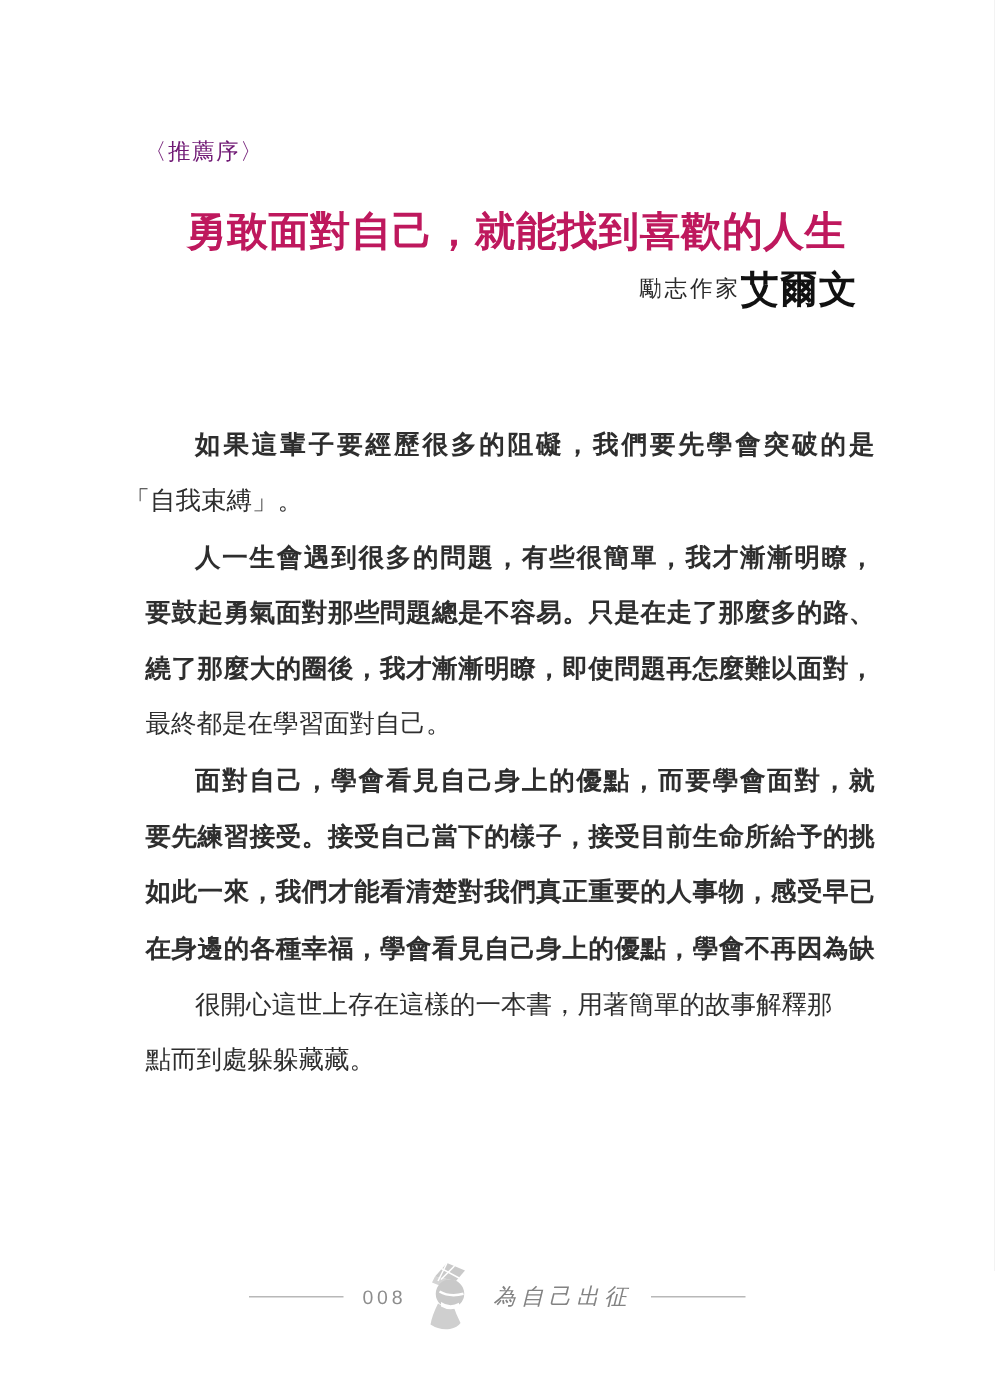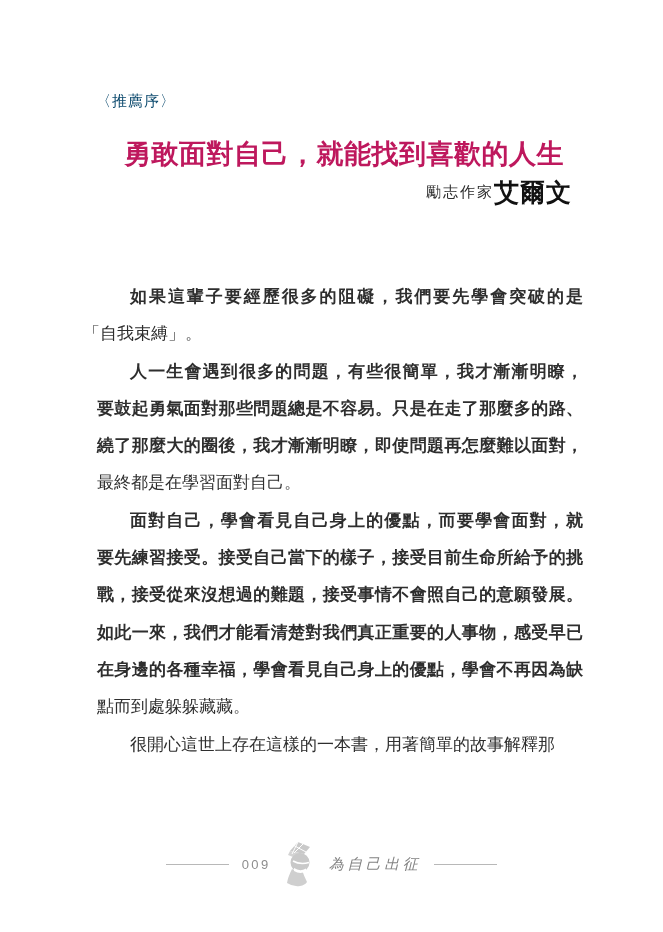--- a/index.html
+++ b/index.html
@@ -8,21 +8,21 @@
     width:663px; height:932px;
     background:#ffffff;
     margin:0 auto;
     overflow:hidden;
     font-family:"Liberation Sans", sans-serif;
   }
 
   
   .section-label {
     position:absolute; left:96px; top:92px;
-    font-size:15px; letter-spacing:1px; color:#0c4a6e;
+    font-size:15px; letter-spacing:1px; color:#701a75;
   }
   .page-title {
     position:absolute; left:124px; top:136px;
     font-size:27px; letter-spacing:0.5px; color:#be185d;
     font-family:"Liberation Serif", serif;
     font-weight:600;
     white-space:nowrap;
   }
   .author-row {
     position:absolute; right:91px; top:176px;
@@ -93,30 +93,29 @@
 
   <div class="body-text" id="body-text">
       <div class="body-line fill indent">如果這輩子要經歷很多的阻礙，我們要先學會突破的是</div>
       <div class="body-line outdent">「自我束縛」。</div>
       <div class="body-line fill indent">人一生會遇到很多的問題，有些很簡單，我才漸漸明瞭，</div>
       <div class="body-line fill">要鼓起勇氣面對那些問題總是不容易。只是在走了那麼多的路、</div>
       <div class="body-line fill">繞了那麼大的圈後，我才漸漸明瞭，即使問題再怎麼難以面對，</div>
       <div class="body-line">最終都是在學習面對自己。</div>
       <div class="body-line fill indent">面對自己，學會看見自己身上的優點，而要學會面對，就</div>
       <div class="body-line fill">要先練習接受。接受自己當下的樣子，接受目前生命所給予的挑</div>
-      <div class="body-line fill">戰，接受從來沒想過的難題，接受事情不會照自己的意願發展。</div>
       <div class="body-line fill">如此一來，我們才能看清楚對我們真正重要的人事物，感受早已</div>
       <div class="body-line fill">在身邊的各種幸福，學會看見自己身上的優點，學會不再因為缺</div>
+      <div class="body-line indent">很開心這世上存在這樣的一本書，用著簡單的故事解釋那</div>
       <div class="body-line">點而到處躲躲藏藏。</div>
-      <div class="body-line indent">很開心這世上存在這樣的一本書，用著簡單的故事解釋那</div>
     </div>
 
   <div class="footer">
     <span class="footer-rule"></span>
-    <span class="page-number">009</span>
+    <span class="page-number">008</span>
     <svg class="helmet-icon" viewBox="0 0 32 46" xmlns="http://www.w3.org/2000/svg">
 
       <g fill="#c9c9c9">
         <polygon points="14,1 26,6 20,13 6,10"></polygon>
         <polygon points="6,10 20,13 14,18 4,14" fill="#d4d4d4"></polygon>
       </g>
       <g stroke="#ffffff" stroke-width="1" fill="none">
         <line x1="9" y1="4" x2="22" y2="11"></line>
         <line x1="19" y1="3" x2="10" y2="12"></line>
         <line x1="14" y1="1" x2="8" y2="13"></line>

